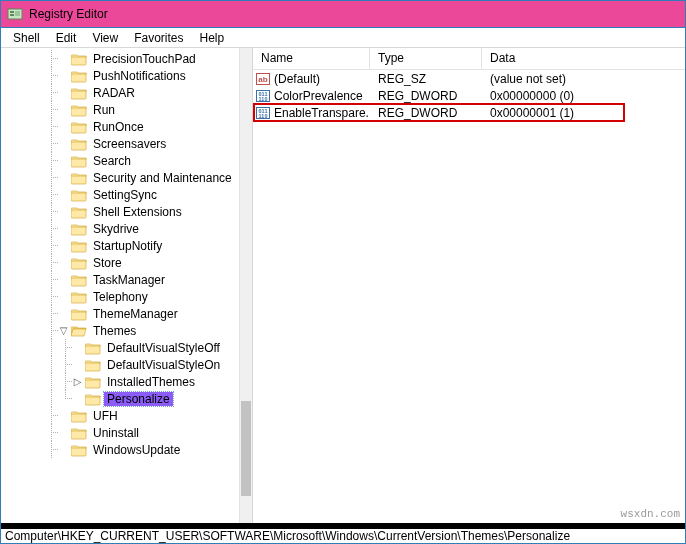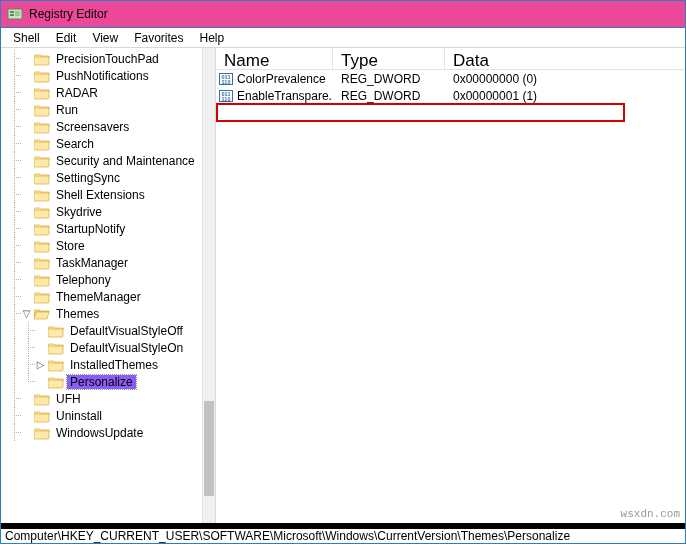--- a/index.html
+++ b/index.html
@@ -44,20 +44,21 @@
   .content {
     flex: 1 1 auto;
     display: flex;
     overflow: hidden;
   }
   .tree-pane {
     width: 215px;
     border-right: 1px solid #d8d8d8;
     position: relative;
     overflow: hidden;
+    margin-left: 37px;
   }
   .tree-scroll {
     position: absolute; inset: 0 13px 0 0;
     overflow: hidden;
     padding: 2px 0 2px 6px;
   }
   .tree-scrollbar {
     position: absolute; right: 0; top: 0; bottom: 0; width: 13px;
     background: #f0f0f0;
     border-left: 1px solid #e3e3e3;
@@ -130,21 +131,21 @@
   }
   .list-header {
     display: flex;
     height: 22px;
     align-items: stretch;
   }
   .list-header .col {
     border-right: 1px solid #e3e3e3;
     border-bottom: 1px solid #e3e3e3;
     padding: 3px 12px 0 8px;
-    font-size: 17px;
+    font-size: 12px;
     background: #fff;
   }
   .col-name { width: 117px; }
   .col-type { width: 112px; }
   .col-data { flex: 1 1 auto; border-right: none !important; }
   .list-rows { position: relative; }
   .list-row {
     display: flex; align-items: center;
     height: 17px;
     padding-left: 2px;
@@ -243,20 +244,29 @@
               </svg></span>
             <span class="node-label">Run</span>
           </div>
           <div class="tree-node">
             <span class="tree-indent tee"></span>
             <span class="expander"></span>
             <span class="folder-icon"><svg width="16" height="14" viewBox="0 0 16 14">
                 <path d="M1 3h5l1 1h8v8a1 1 0 0 1-1 1H1a1 1 0 0 1-1-1V4a1 1 0 0 1 1-1z" fill="#ffe9a8" stroke="#c9a227" stroke-width="0.6"></path>
                 <path d="M0 5h16" stroke="#c9a227" stroke-width="0.6"></path>
               </svg></span>
+            <span class="node-label">RunOnce</span>
+          </div>
+          <div class="tree-node">
+            <span class="tree-indent tee"></span>
+            <span class="expander"></span>
+            <span class="folder-icon"><svg width="16" height="14" viewBox="0 0 16 14">
+                <path d="M1 3h5l1 1h8v8a1 1 0 0 1-1 1H1a1 1 0 0 1-1-1V4a1 1 0 0 1 1-1z" fill="#ffe9a8" stroke="#c9a227" stroke-width="0.6"></path>
+                <path d="M0 5h16" stroke="#c9a227" stroke-width="0.6"></path>
+              </svg></span>
             <span class="node-label">Screensavers</span>
           </div>
           <div class="tree-node">
             <span class="tree-indent tee"></span>
             <span class="expander"></span>
             <span class="folder-icon"><svg width="16" height="14" viewBox="0 0 16 14">
                 <path d="M1 3h5l1 1h8v8a1 1 0 0 1-1 1H1a1 1 0 0 1-1-1V4a1 1 0 0 1 1-1z" fill="#ffe9a8" stroke="#c9a227" stroke-width="0.6"></path>
                 <path d="M0 5h16" stroke="#c9a227" stroke-width="0.6"></path>
               </svg></span>
             <span class="node-label">Search</span>
@@ -424,20 +434,33 @@
       </div>
     </div>
 
     <div class="list-pane">
       <div class="list-header">
         <div class="col col-name">Name</div>
         <div class="col col-type">Type</div>
         <div class="col col-data">Data</div>
       </div>
       <div class="list-rows" id="list-rows">
+          <div class="list-row">
+            <div class="cell cell-name">
+              <span class="value-icon">
+                <svg width="16" height="16" viewBox="0 0 16 16">
+                  <rect x="1.5" y="2.5" width="13" height="11" fill="#fff" stroke="#c05050"></rect>
+                  <text x="8" y="11" text-anchor="middle" font-size="8" font-family="Arial" fill="#c05050" font-weight="bold">ab</text>
+                </svg>
+              </span>
+              <span>(Default)</span>
+            </div>
+            <div class="cell cell-type">REG_SZ</div>
+            <div class="cell cell-data">(value not set)</div>
+          </div>
           <div class="list-row">
             <div class="cell cell-name">
               <span class="value-icon">
                 <svg width="16" height="16" viewBox="0 0 16 16">
                   <rect x="1.5" y="2.5" width="13" height="11" fill="#fff" stroke="#3a6ea5"></rect>
                   <text x="8" y="8" text-anchor="middle" font-size="5.5" font-family="Arial" fill="#3a6ea5" font-weight="bold">011</text>
                   <text x="8" y="13" text-anchor="middle" font-size="5.5" font-family="Arial" fill="#3a6ea5" font-weight="bold">110</text>
                 </svg>
               </span>
               <span>ColorPrevalence</span>

